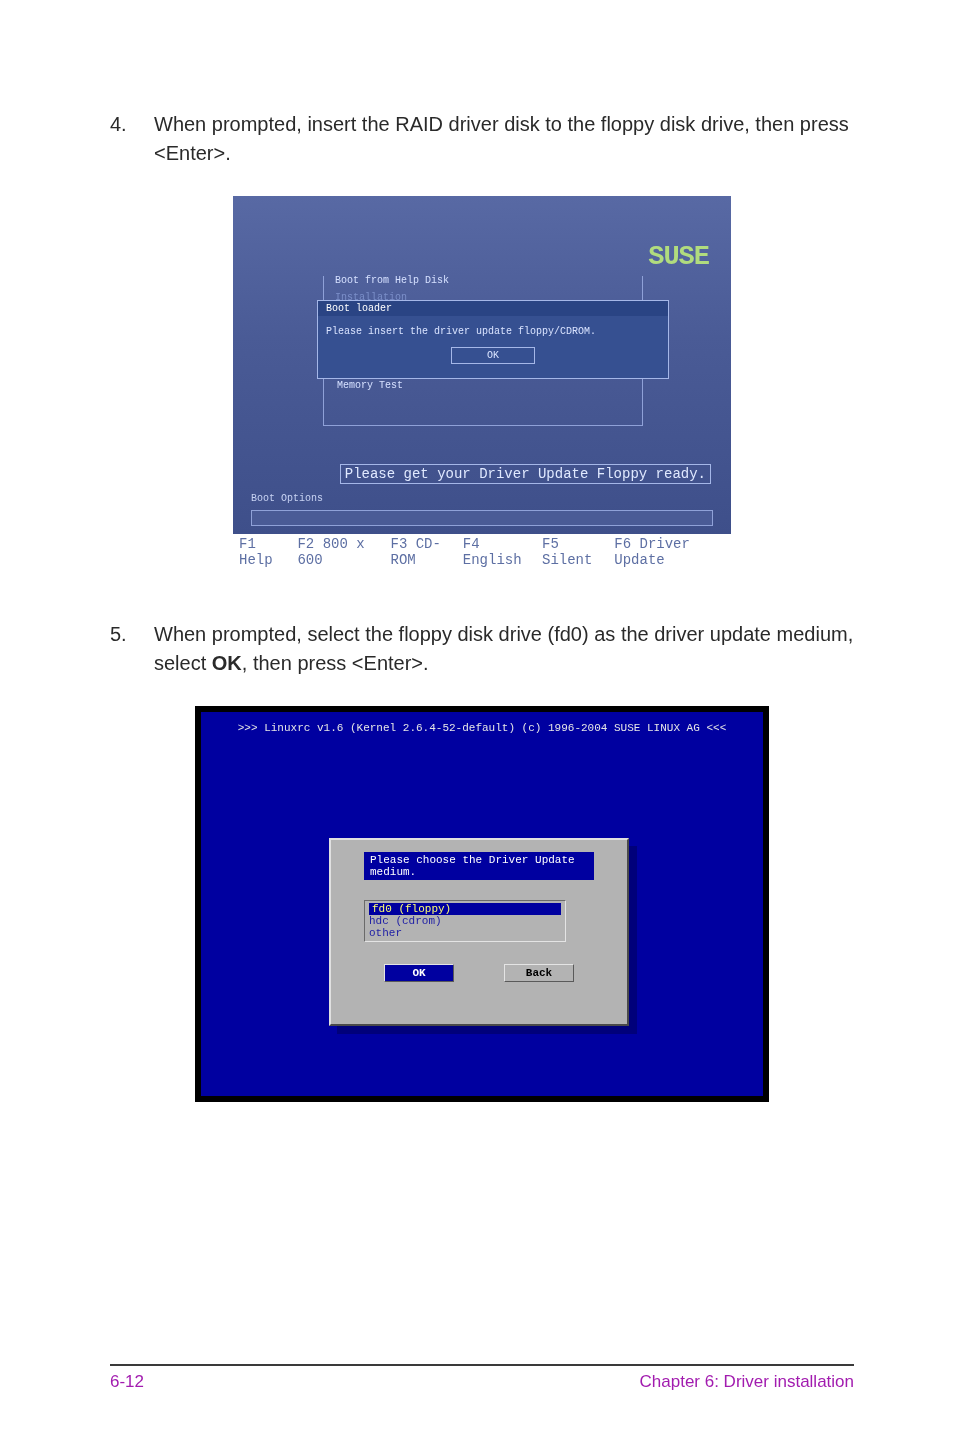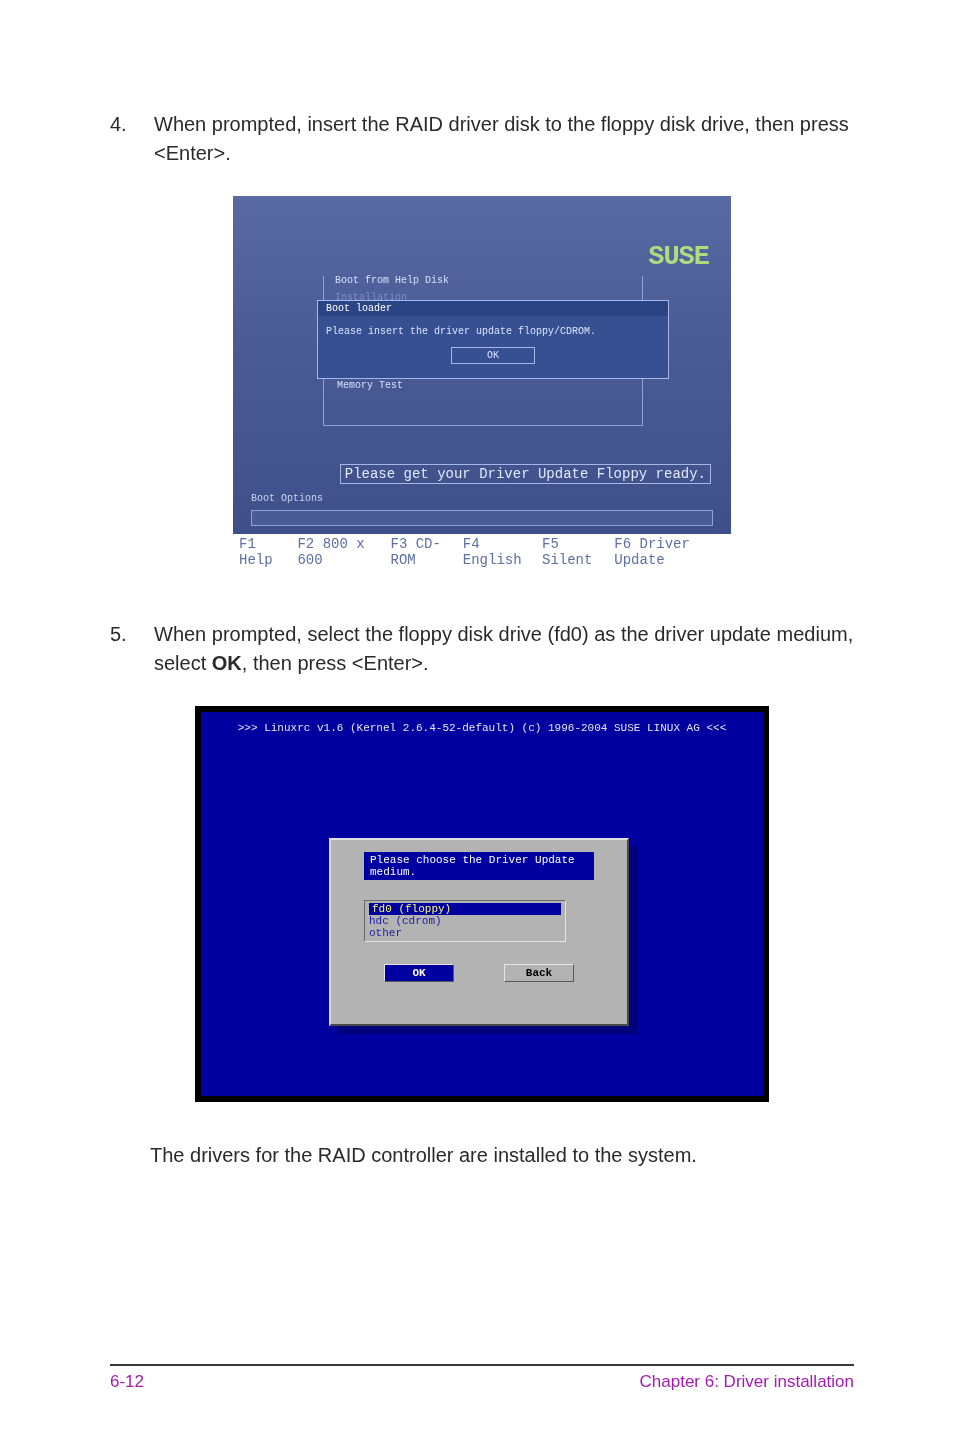--- a/index.html
+++ b/index.html
@@ -298,19 +298,18 @@
         <div>hdc (cdrom)</div>
         <div>other</div>
       </div>
       <div class="dlg-btns">
         <div class="dlg-btn primary">OK</div>
         <div class="dlg-btn">Back</div>
       </div>
     </div>
   </div>
 
-  <div class="final-line">The drivers for the RAID controller are installed to the system.</div>
 
   <div class="footer">
     <span>6-12</span>
     <span>Chapter 6: Driver installation</span>
   </div>
 </div>
 
 </body></html>

